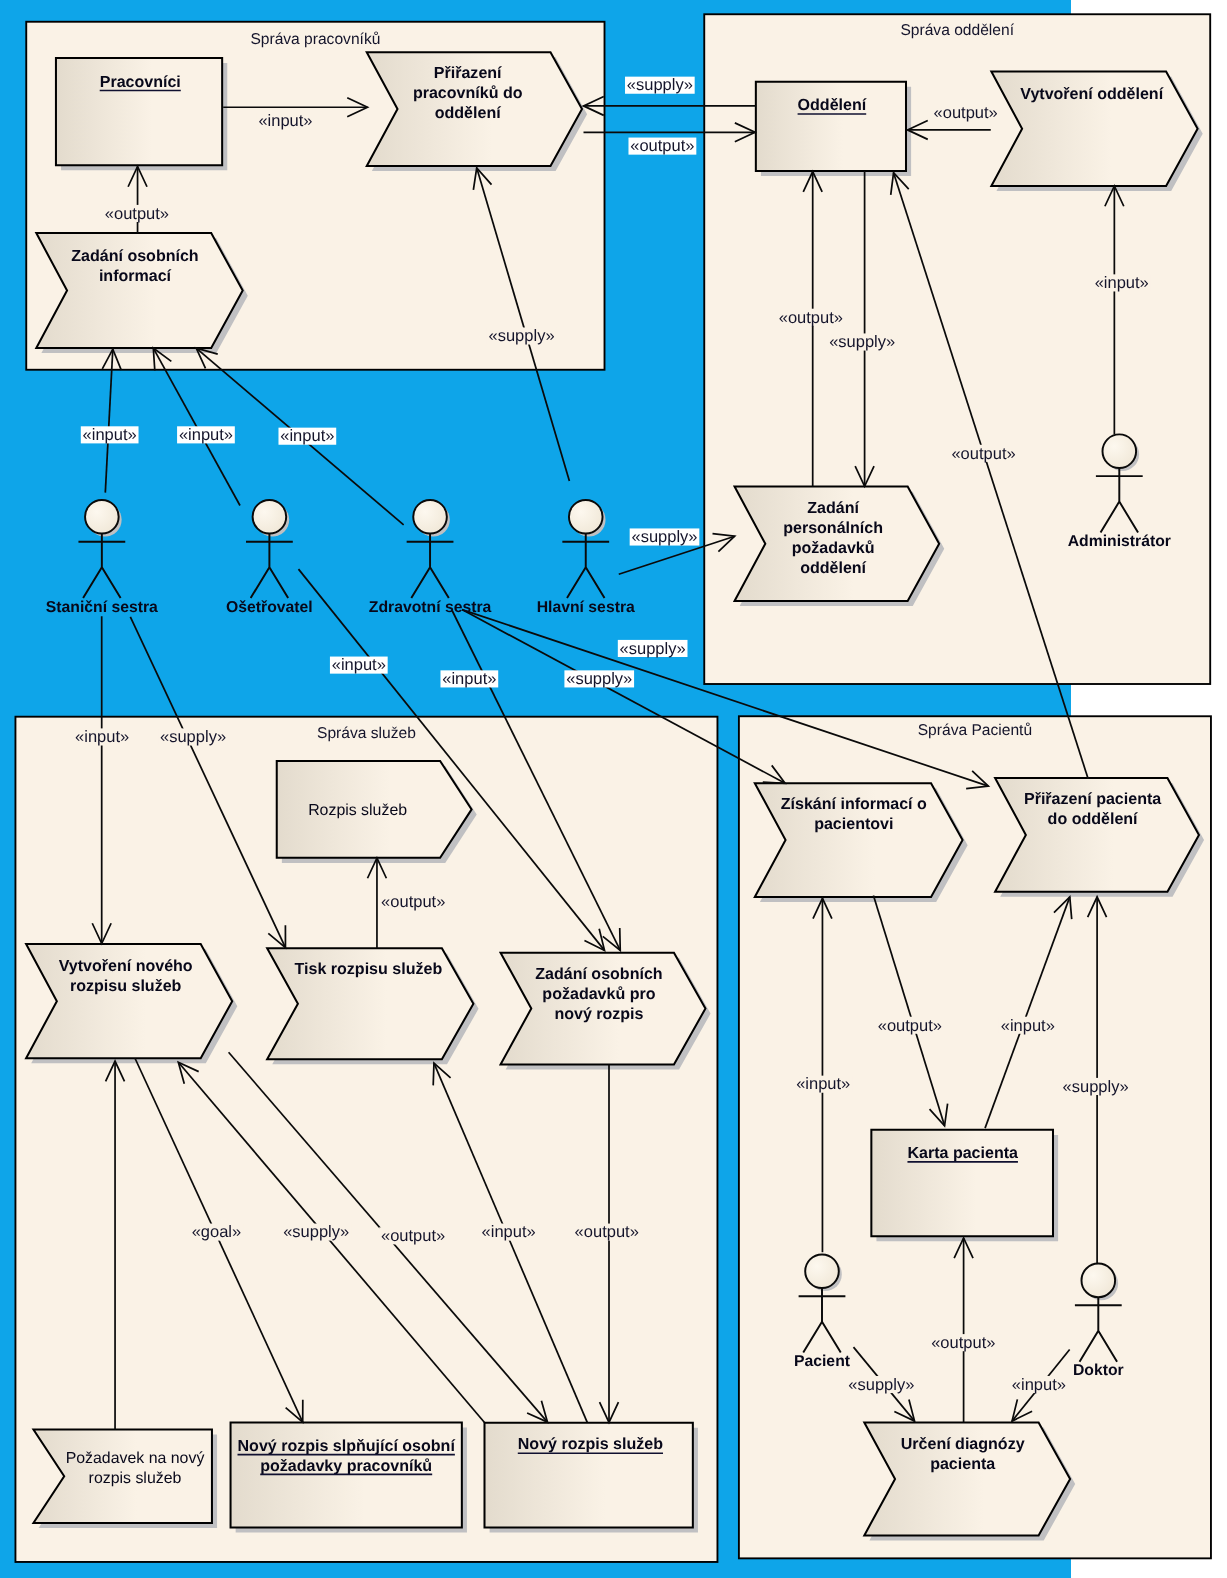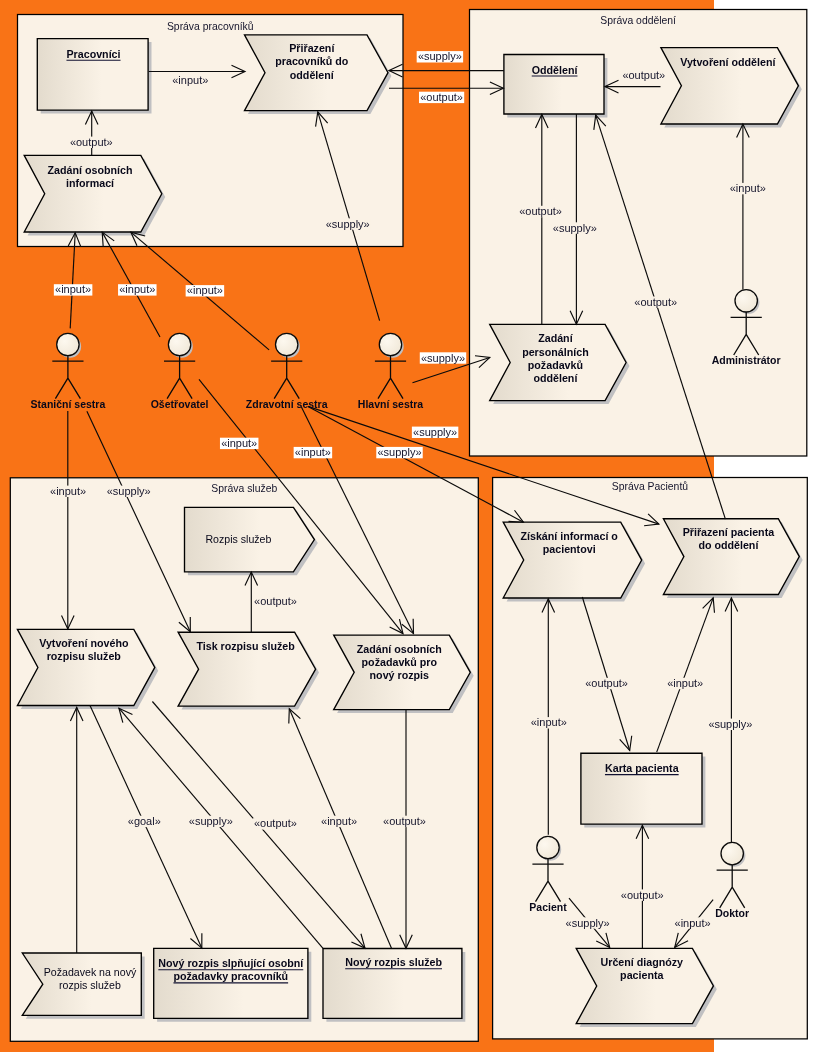--- a/index.html
+++ b/index.html
@@ -1,19 +1,19 @@
 <!DOCTYPE html>
 <html><head>
 <meta charset="utf-8">
 <title>Správa nemocničních procesů – diagram</title>
 <style>
   html,body{margin:0;padding:0;background:#ffffff;}
   body{width:818px;height:1052px;overflow:hidden;
        font-family:"Liberation Sans","DejaVu Sans",sans-serif;}
-  #stage{position:relative;width:714px;height:1052px;background:#f97316;}
+  #stage{position:relative;width:714px;height:1052px;background:#0ea5e9;}
   svg{display:block;}
   .pkg-rect{fill:#faf2e6;stroke:#000000;stroke-width:1.25;}
   .pkg-title{font-size:10.4px;fill:#14142b;text-anchor:middle;}
   .node-shape{stroke:#000000;stroke-width:1.35;}
   .node-shadow{fill:#c0c0c2;stroke:none;}
   .node-label{font-size:10.7px;font-weight:bold;fill:#08081a;text-anchor:middle;}
   .node-label-reg{font-size:10.6px;font-weight:normal;fill:#08081a;text-anchor:middle;}
   .stereo{font-size:11px;fill:#14142b;text-anchor:middle;}
   .conn{stroke:#0a0a0a;stroke-width:1.15;fill:none;}
   .actor-line{stroke:#0a0a0a;stroke-width:1.3;fill:none;}

